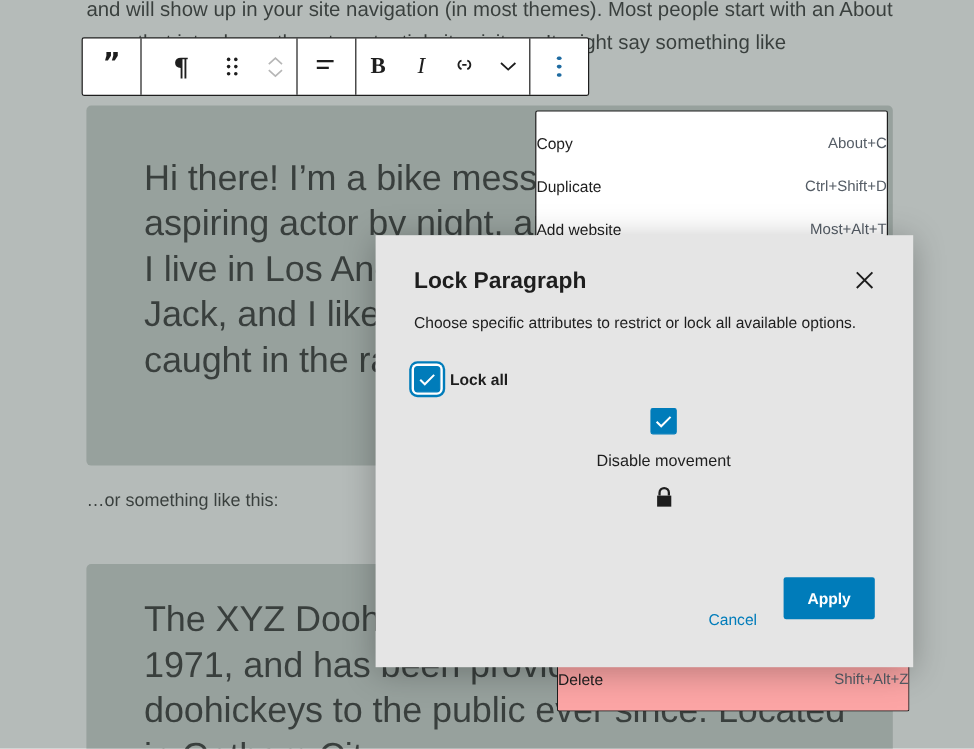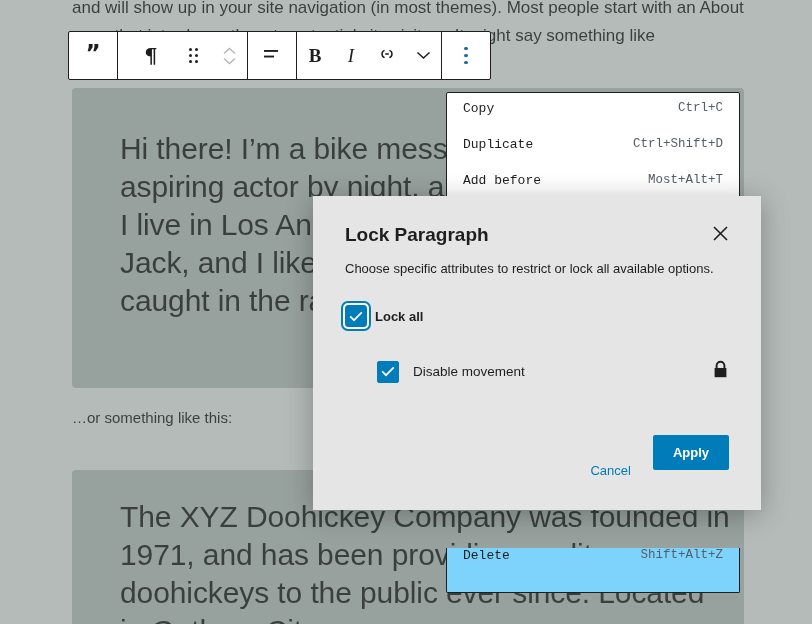--- a/index.html
+++ b/index.html
@@ -200,41 +200,40 @@
     background: #ffffff;
     border: 1px solid #1e1e1e;
     border-radius: 2px;
     padding: 8px 0;
     overflow: hidden;
   }
 
   .menu-item {
     height: 36px;
     display: flex;
-    align-items: flex-start;
+    align-items: center;
     justify-content: space-between;
-    padding: 0 16px;
+    padding: 0 0;
     font-size: 13px;
     color: #1e1e1e;
     cursor: pointer;
     white-space: nowrap;
-    font-family: Liberation Mono, monospace;
   }
 
   .menu-shortcut {
     color: #555d66;
     font-size: 12.5px;
   }
 
   .menu-tail {
     position: absolute;
-    left: 446px;
+    left: 464px;
     top: 548px;
     width: 294px;
-    background: #7dd3fc;
+    background: #fca5a5;
     border: 1px solid #1e1e1e;
     border-top: none;
     border-radius: 0 0 2px 2px;
     padding-bottom: 8px;
   }
 
   
   .modal {
     position: absolute;
     left: 313px;
@@ -306,25 +305,26 @@
 
   .cb svg { display: block; }
 
   .lock-all-label {
     font-size: 13px;
     font-weight: 700;
     color: #1e1e1e;
   }
 
   .sub-option {
-    margin-top: 33px;
+    margin-top: 13px;
     margin-left: 32px;
     display: flex;
     align-items: center;
     gap: 14px;
+    flex-direction: column;
   }
 
   .sub-label {
     font-size: 13.5px;
     color: #1e1e1e;
     flex: 1;
   }
 
   .lock-icon { display: block; }
 
@@ -460,28 +460,28 @@
             <i></i>
             <i></i>
         </span>
       </button>
     </div>
   </div>
 
   <div class="dropdown-menu">
     <div class="menu-item">
       <span>Copy</span>
-      <span class="menu-shortcut">Ctrl+C</span>
+      <span class="menu-shortcut">About+C</span>
     </div>
     <div class="menu-item">
       <span>Duplicate</span>
       <span class="menu-shortcut">Ctrl+Shift+D</span>
     </div>
     <div class="menu-item">
-      <span>Add before</span>
+      <span>Add website</span>
       <span class="menu-shortcut">Most+Alt+T</span>
     </div>
   </div>
 
   <div class="menu-tail">
     <div class="menu-item">
       <span>Delete</span>
       <span class="menu-shortcut">Shift+Alt+Z</span>
     </div>
   </div>

